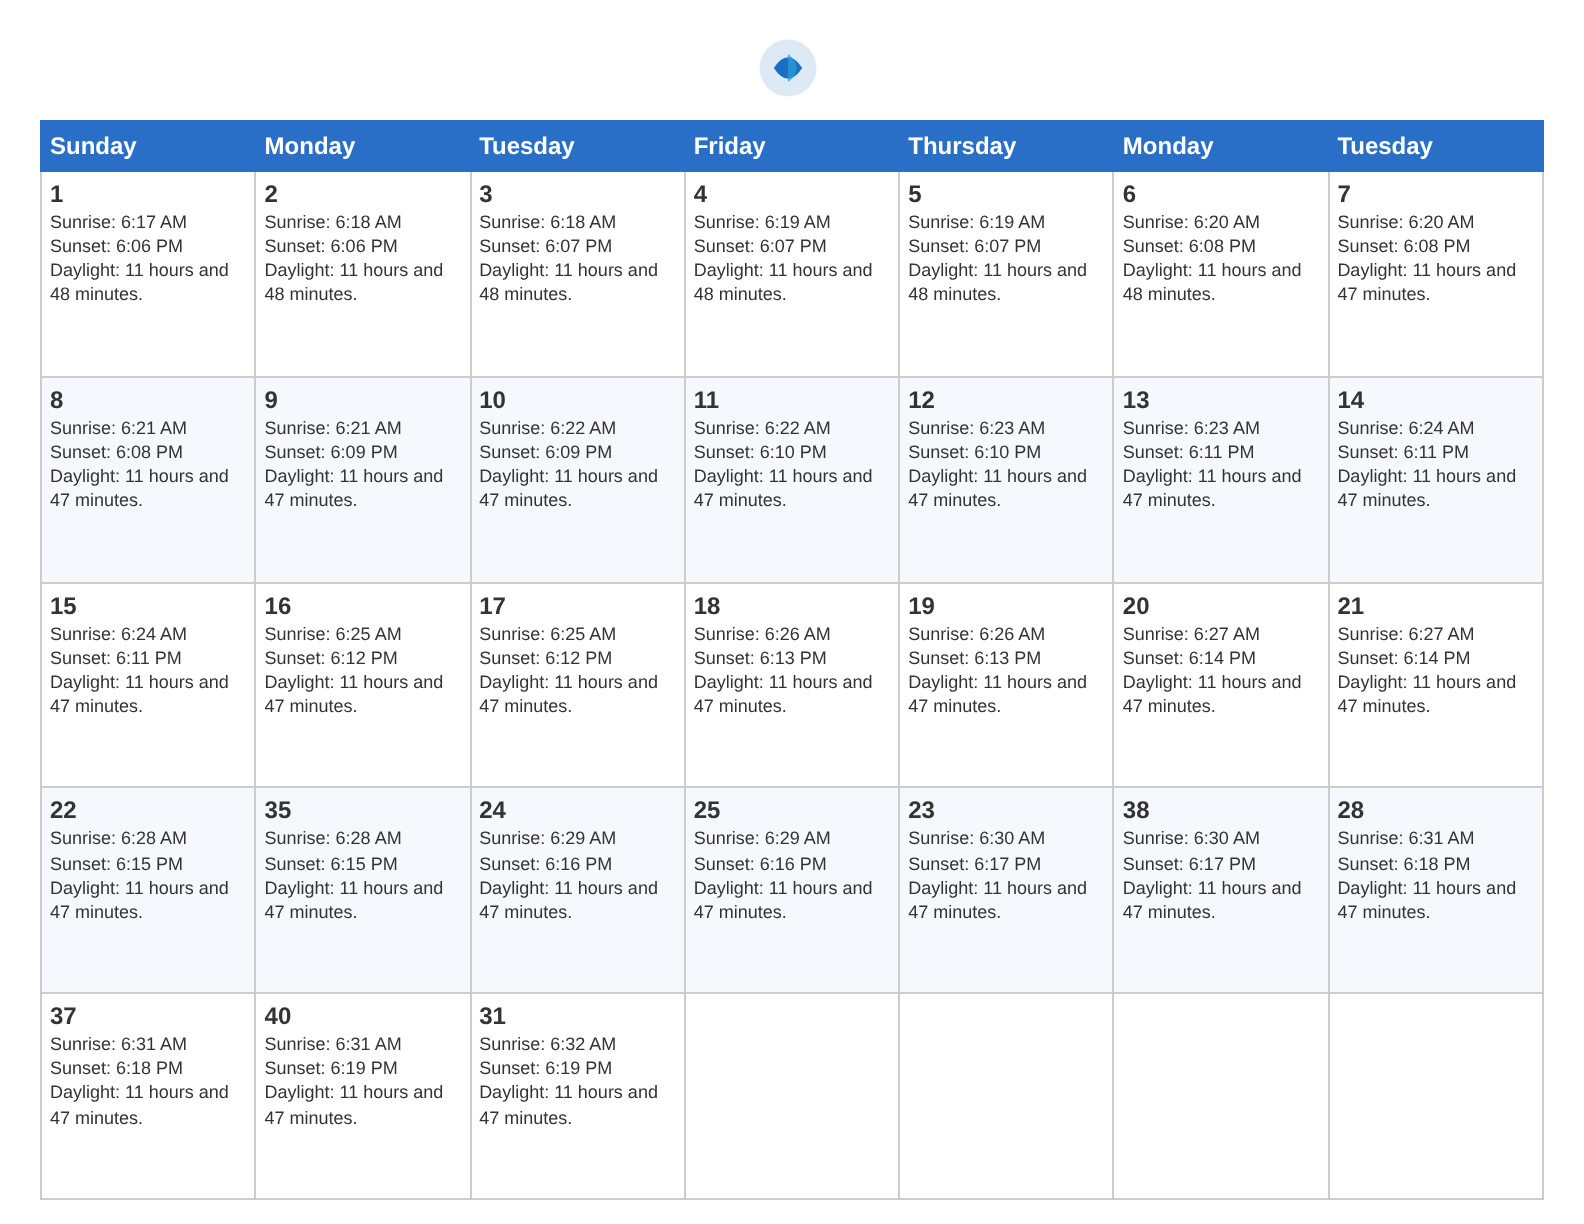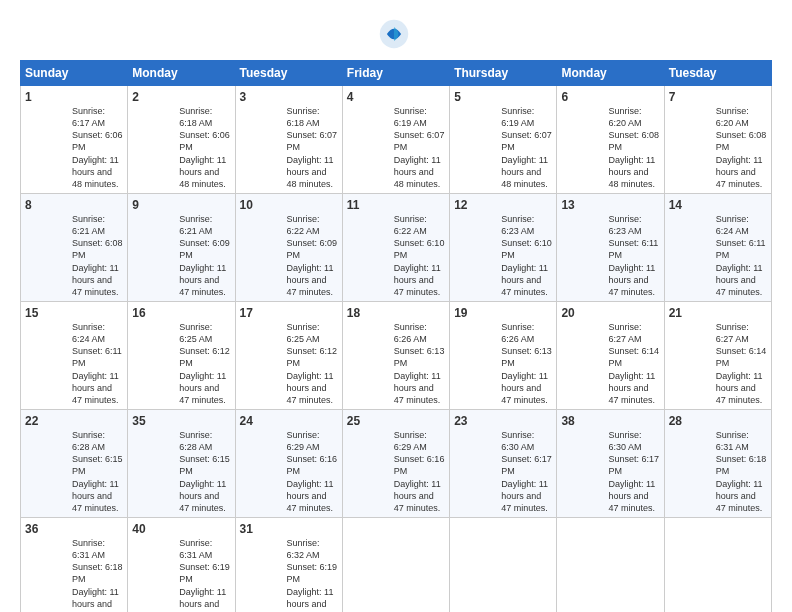--- a/index.html
+++ b/index.html
@@ -92,21 +92,20 @@
     .day-num {
       font-size: 12px;
       font-weight: bold;
       display: block;
       margin-bottom: 1px;
     }
     .day-info {
       font-size: 9px;
       line-height: 1.35;
       color: #333;
-      margin-left: 47px;
     }
     .empty-cell {
       background: #fff !important;
     }
   </style>
 </head>
 <body>
 
 <div class="page">
   <div class="header">
@@ -255,21 +254,21 @@
             <span class="day-num">38</span>
             <div class="day-info">Sunrise: 6:30 AM<br>Sunset: 6:17 PM<br>Daylight: 11 hours and 47 minutes.</div>
           </td>
           <td>
             <span class="day-num">28</span>
             <div class="day-info">Sunrise: 6:31 AM<br>Sunset: 6:18 PM<br>Daylight: 11 hours and 47 minutes.</div>
           </td>
         </tr>
         <tr>
           <td>
-            <span class="day-num">36</span>
+            <span class="day-num">37</span>
             <div class="day-info">Sunrise: 6:31 AM<br>Sunset: 6:18 PM<br>Daylight: 11 hours and 47 minutes.</div>
           </td>
           <td>
             <span class="day-num">40</span>
             <div class="day-info">Sunrise: 6:31 AM<br>Sunset: 6:19 PM<br>Daylight: 11 hours and 47 minutes.</div>
           </td>
           <td>
             <span class="day-num">31</span>
             <div class="day-info">Sunrise: 6:32 AM<br>Sunset: 6:19 PM<br>Daylight: 11 hours and 47 minutes.</div>
           </td>

